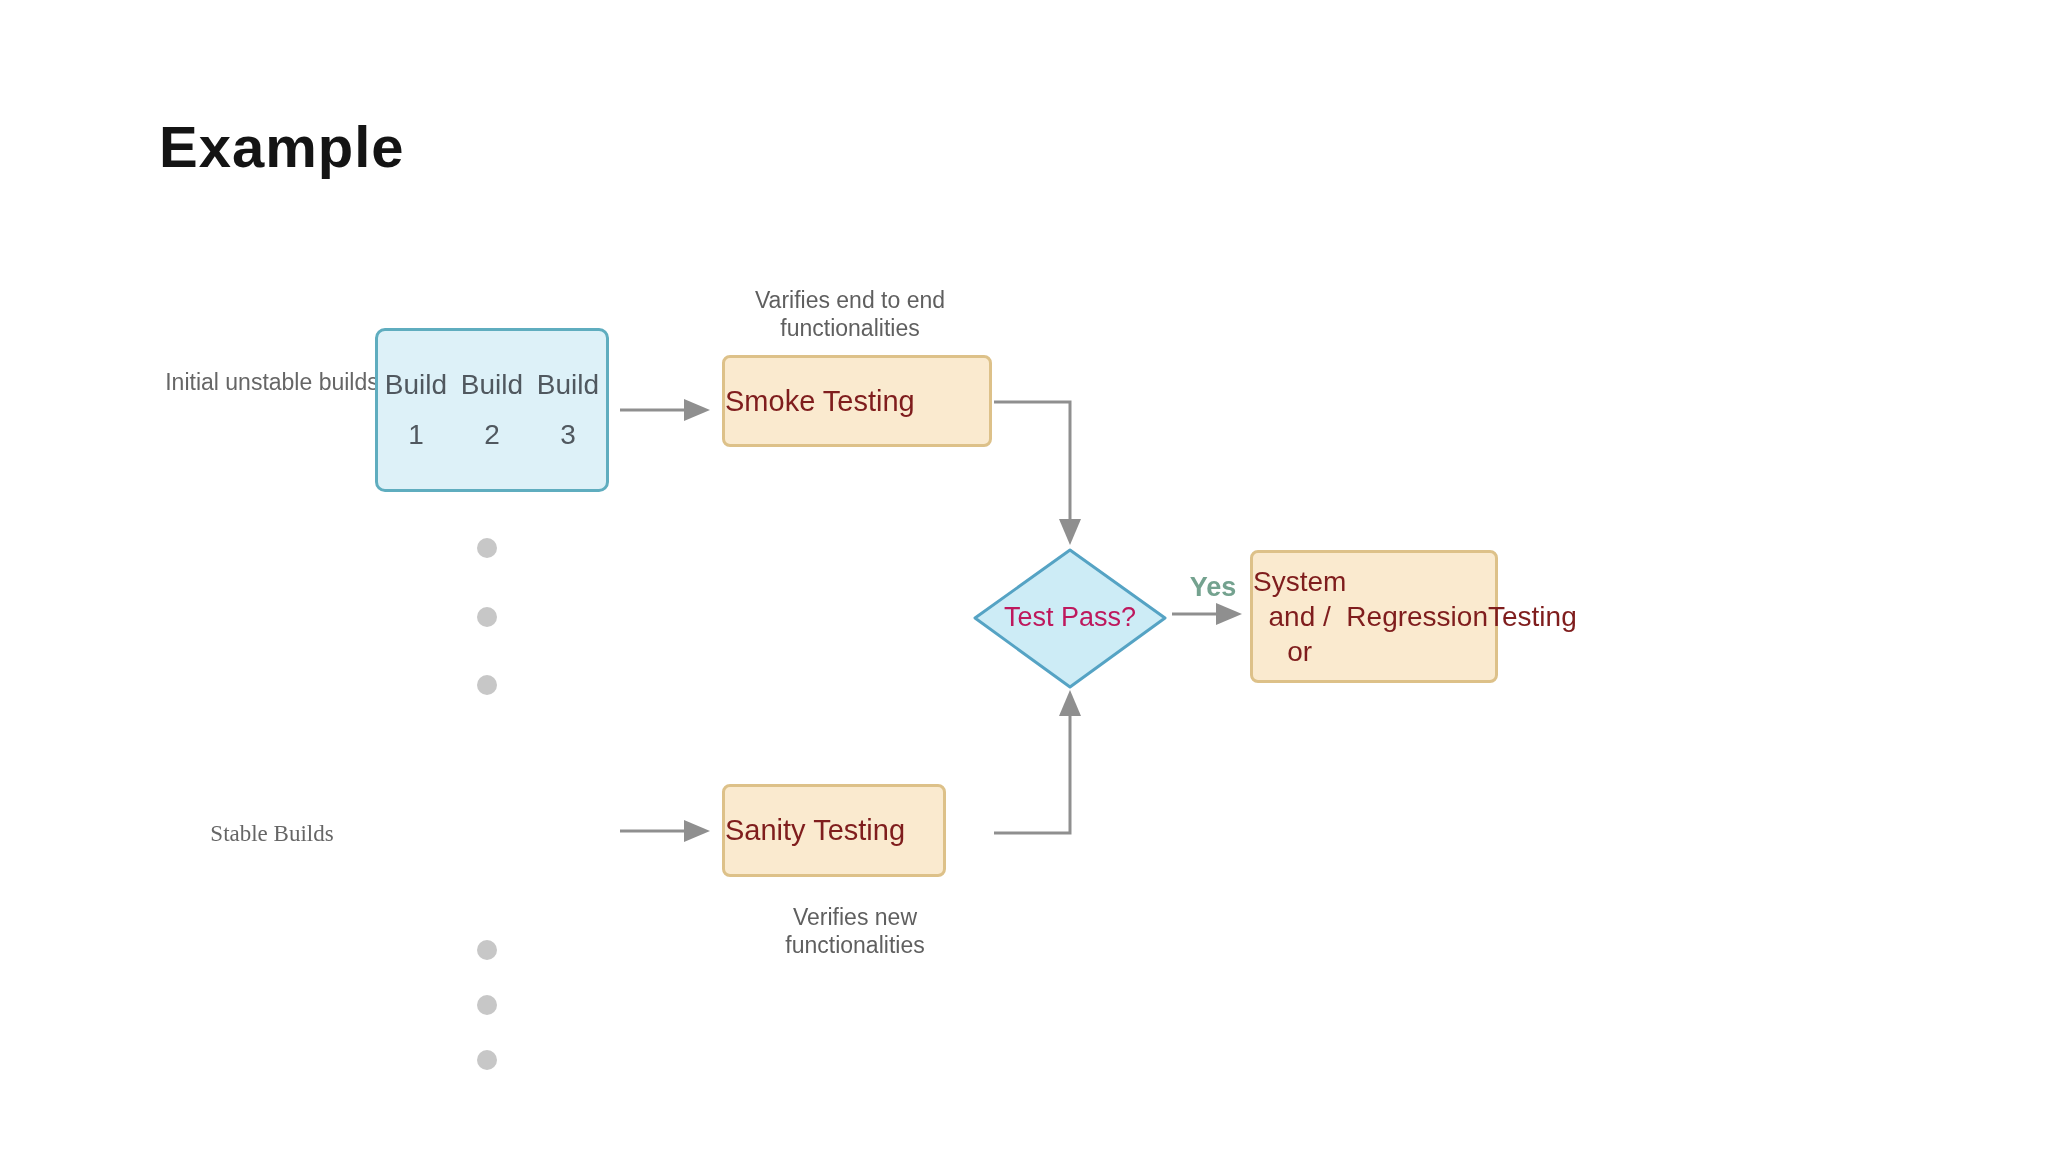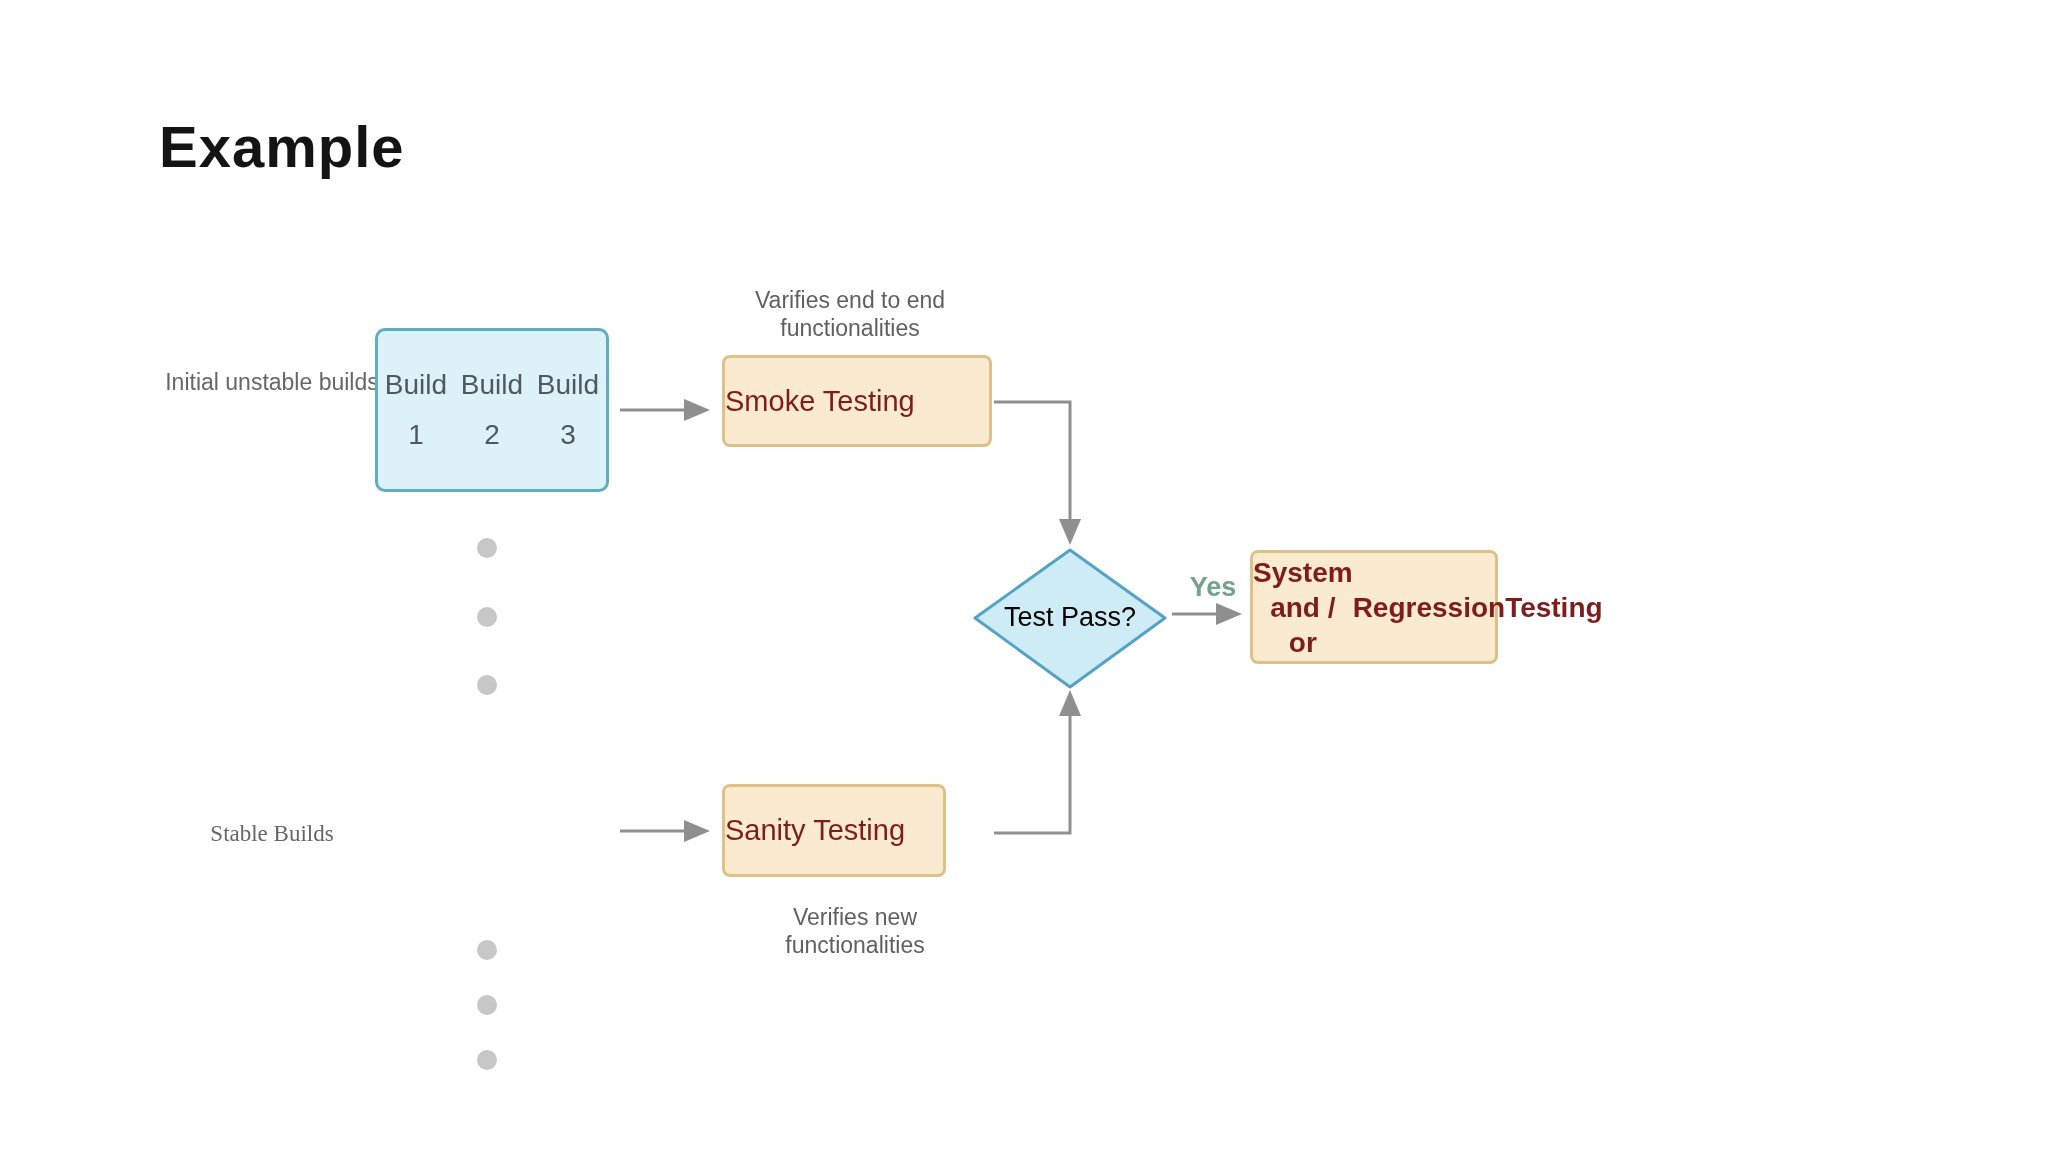--- a/index.html
+++ b/index.html
@@ -60,26 +60,26 @@
     border:3px solid var(--orange-border);
     border-radius:8px;
     color:#7f1d1d;
     font-size:29px;
   }
   .builds-top{left:375px;top:328px;width:234px;height:164px;}
   .builds-bottom{left:375px;top:749px;width:234px;height:164px;}
   .smoke-box{left:722px;top:355px;width:270px;height:92px;}
   .sanity-box{left:722px;top:784px;width:224px;height:93px;}
   .system-box{
-    left:1250px;top:550px;width:248px;height:114px;
-    font-size:28px;line-height:35px;font-weight:bold;
+    left:1250px;top:550px;width:248px;height:133px;
+    font-size:28px;line-height:35px;
   }
   .decision-label{
     position:absolute;left:975px;top:602px;width:190px;
-    text-align:center;color:#000000;font-size:27px;
+    text-align:center;color:#be185d;font-size:27px;
   }
   .yes-label{
     position:absolute;left:1183px;top:572px;width:60px;
     text-align:center;color:var(--yes-green);
     font-size:27px;font-weight:600;
   }
   svg.overlay{position:absolute;left:0;top:0;width:2048px;height:1152px;}
 </style>
 </head>
 <body>

